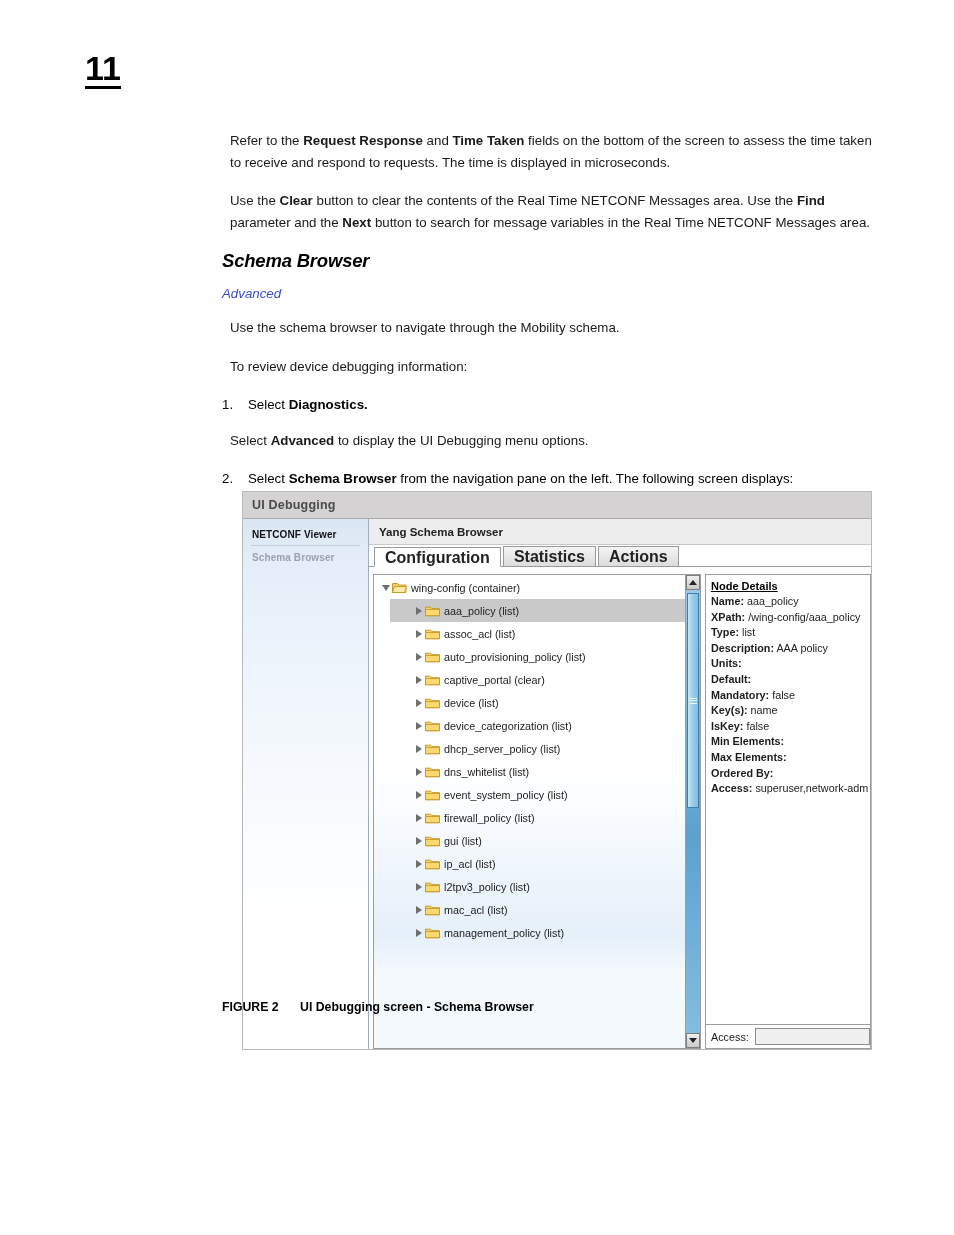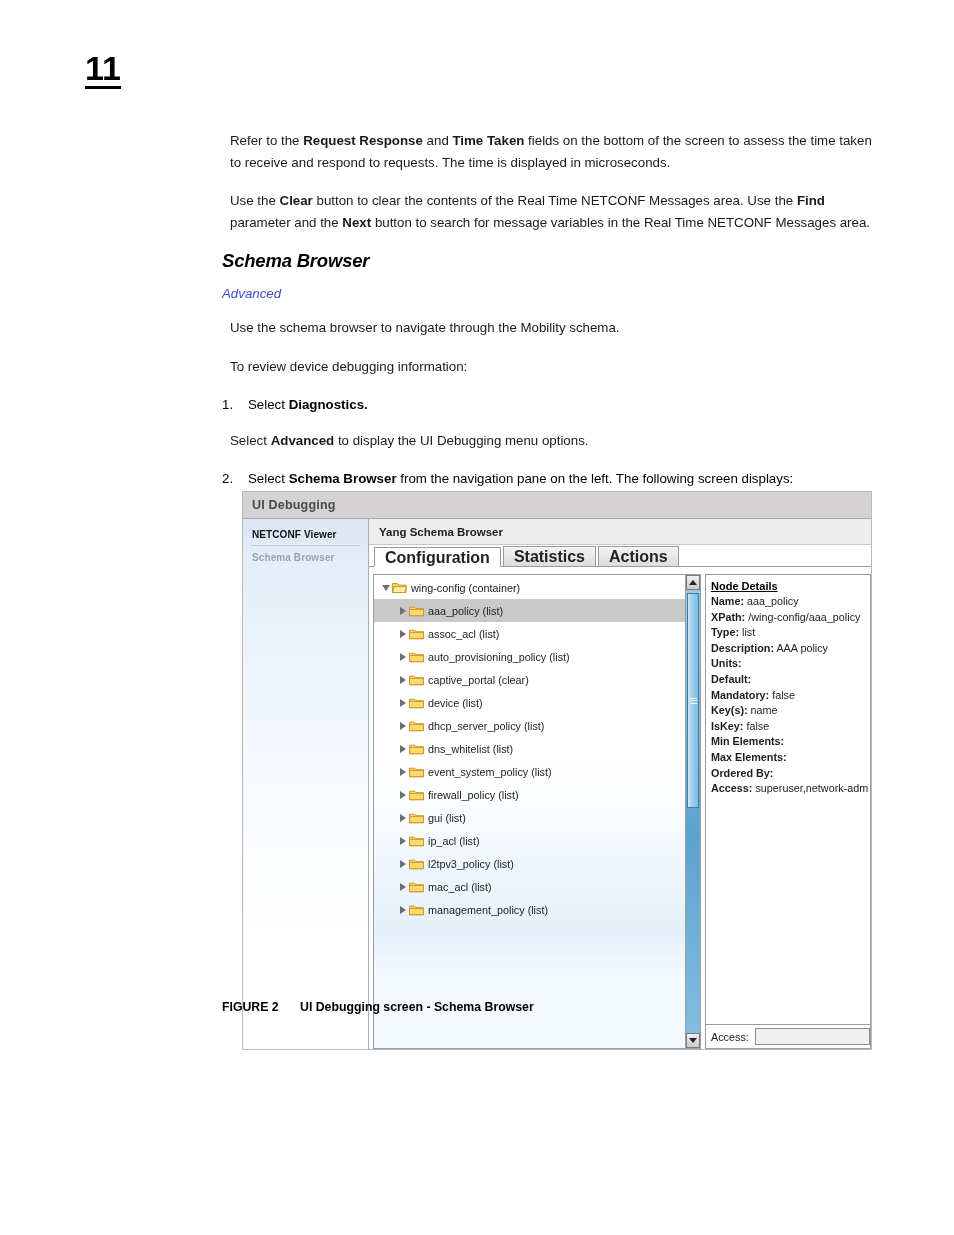--- a/index.html
+++ b/index.html
@@ -177,21 +177,21 @@
   }
   .tnode {
     height: 23px;
     display: flex;
     align-items: center;
     font-size: 10.8px;
     color: #1d1d1d;
     white-space: nowrap;
     padding-left: 5px;
   }
-  .tnode.child { padding-left: 22px; }
+  .tnode.child { padding-left: 22px; margin-left: 16px; }
   .tnode.sel { background: #c9c9c9; }
   .tw {
     width: 13px; flex: none;
     display: flex; align-items: center; justify-content: center;
   }
   .arrow-r {
     width: 0; height: 0;
     border-left: 6px solid #6e6e6e;
     border-top: 4.5px solid transparent;
     border-bottom: 4.5px solid transparent;
@@ -422,20 +422,32 @@
                   <span class="tw">
                     <span class="arrow-r"></span>
                   </span>
                   <span class="folder">
                     <svg width="15" height="12" viewBox="0 0 15 12">
                       <path d="M0.5 2.2 h5.2 l1.3 1.5 h7.5 v7 h-14 z" fill="#fbd97a" stroke="#c79a2b" stroke-width="1"></path>
                       <path d="M0.5 4.4 h14 v6.3 h-14 z" fill="#fcd96f" stroke="#c79a2b" stroke-width="1"></path>
                     </svg>
                   </span>
                   <span class="tlabel">device (list)</span>
+                </div>
+                <div class="tnode child">
+                  <span class="tw">
+                    <span class="arrow-r"></span>
+                  </span>
+                  <span class="folder">
+                    <svg width="15" height="12" viewBox="0 0 15 12">
+                      <path d="M0.5 2.2 h5.2 l1.3 1.5 h7.5 v7 h-14 z" fill="#fbd97a" stroke="#c79a2b" stroke-width="1"></path>
+                      <path d="M0.5 4.4 h14 v6.3 h-14 z" fill="#fcd96f" stroke="#c79a2b" stroke-width="1"></path>
+                    </svg>
+                  </span>
+                  <span class="tlabel">device_categorization (list)</span>
                 </div>
                 <div class="tnode child">
                   <span class="tw">
                     <span class="arrow-r"></span>
                   </span>
                   <span class="folder">
                     <svg width="15" height="12" viewBox="0 0 15 12">
                       <path d="M0.5 2.2 h5.2 l1.3 1.5 h7.5 v7 h-14 z" fill="#fbd97a" stroke="#c79a2b" stroke-width="1"></path>
                       <path d="M0.5 4.4 h14 v6.3 h-14 z" fill="#fcd96f" stroke="#c79a2b" stroke-width="1"></path>
                     </svg>

